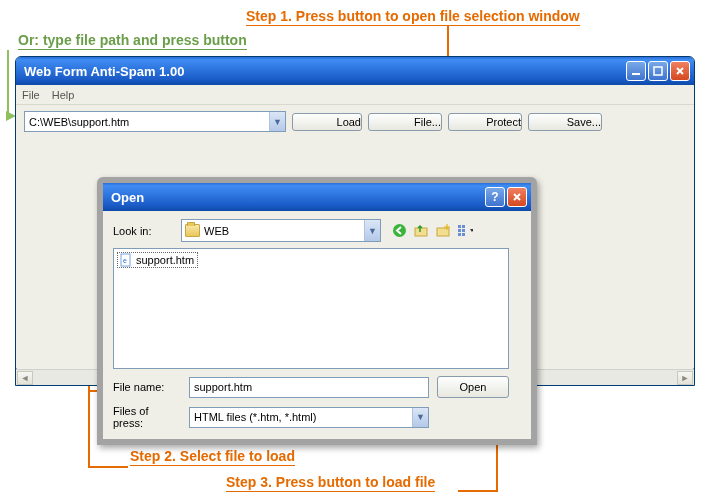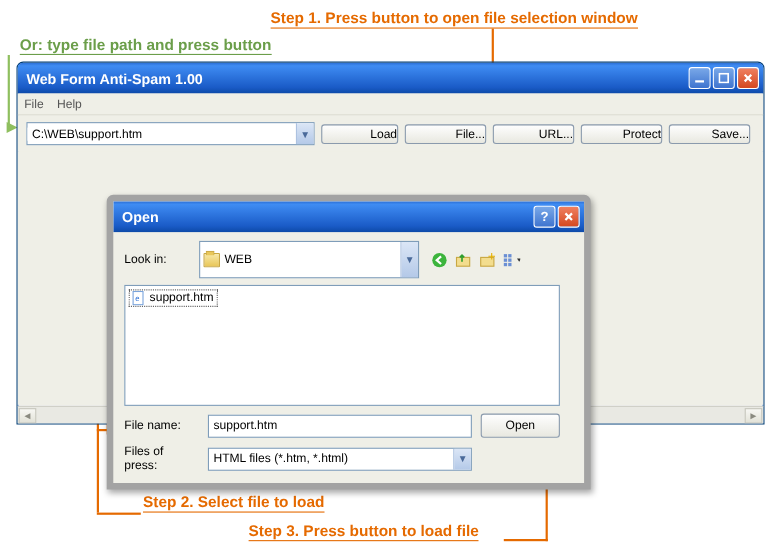--- a/index.html
+++ b/index.html
@@ -190,21 +190,21 @@
     flex: 1;
   }
   .lookin-row {
     display: flex;
     align-items: center;
     gap: 6px;
   }
   .lbl { width: 62px; }
   .lookin-combo {
     flex: 0 0 200px;
-    height: 34px;
+    height: 23px;
     border: 1px solid #7f9db9;
     background: #fff;
     display: flex; align-items: center;
     padding-left: 3px;
     gap: 4px;
   }
   .folder-icon {
     width: 15px; height: 13px;
     display: inline-block;
     background: linear-gradient(#f7e8a6, #e9c75a);
@@ -355,21 +355,20 @@
     <span>Help</span>
   </div>
 
   <div class="toolbar">
     <div class="path-combo">
       <input type="text" value="C:\WEB\support.htm" style="">
       <div class="combo-arrow">▼</div>
     </div>
     <button class="btn btn-load">Load</button>
     <button class="btn btn-file">File...</button>
-    <button class="btn btn-url">URL...</button>
     <button class="btn btn-protect">Protect</button>
     <button class="btn btn-save">Save...</button>
   </div>
 
   <div class="client-area"></div>
 
   <div class="scrollbar-bottom">
     <div class="sb-btn">◄</div>
     <div class="sb-btn">►</div>
   </div>

